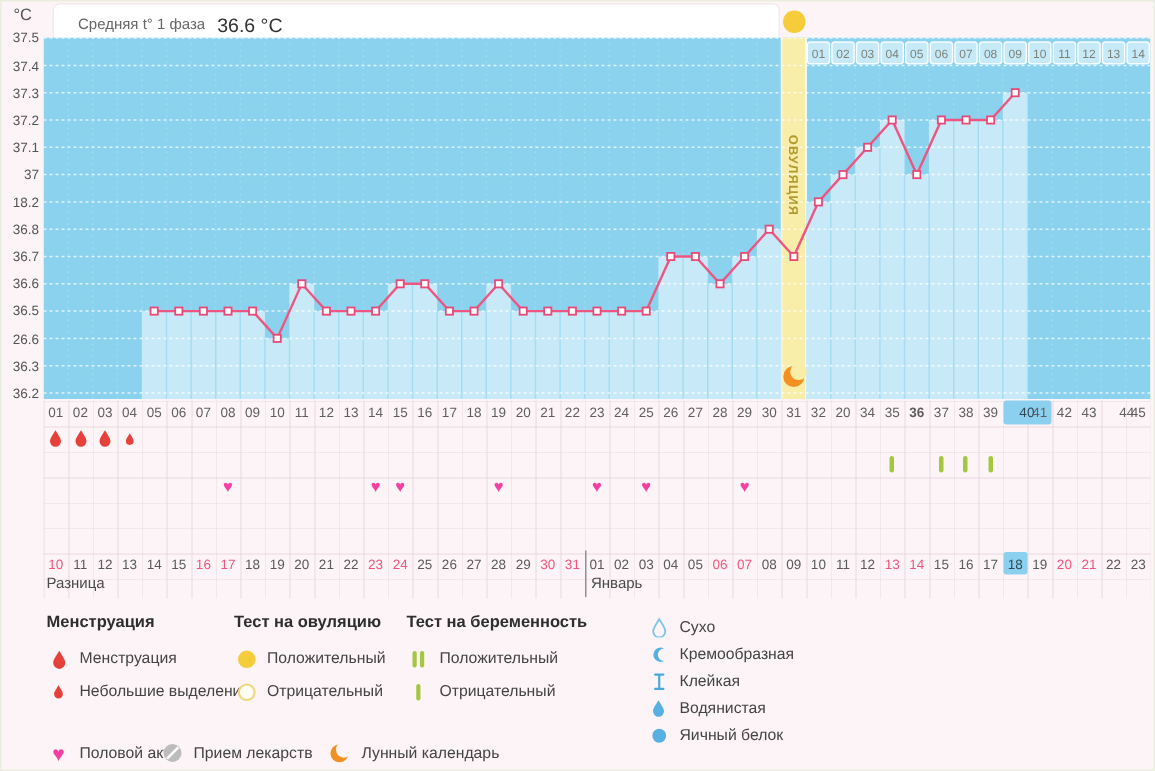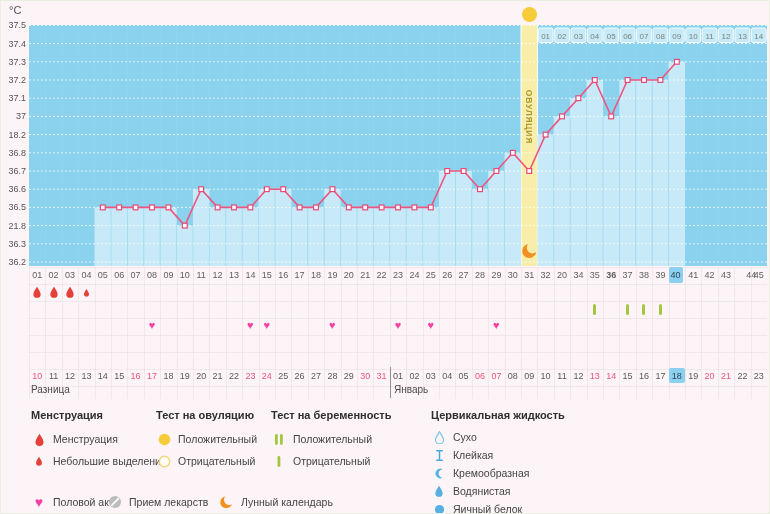--- a/index.html
+++ b/index.html
@@ -40,35 +40,39 @@
   .licon{width:16px;display:flex;justify-content:center;align-items:center;margin-right:6px;flex:none}
   .lfoot{position:absolute;top:494px;display:flex;align-items:center;font-size:10.5px;color:#444}
   .lfoot .licon{margin-right:6px}
 </style>
 </head>
 <body>
 
 <div class="app">
   <div class="unit">°C</div>
 
+  <div class="hbox hbox1">
+    <span class="hlabel">Средняя t° 1 фаза</span>
+    <span class="hval">36.6 °C</span>
+  </div>
   <div class="ovu-dot"></div>
 
   <div id="yaxis">
       <span style="top: 19.4px;">37.5</span>
       <span style="top: 37.6px;">37.4</span>
       <span style="top: 55.8px;">37.3</span>
       <span style="top: 74px;">37.2</span>
       <span style="top: 92.2px;">37.1</span>
       <span style="top: 110.4px;">37</span>
       <span style="top: 128.6px;">18.2</span>
       <span style="top: 146.8px;">36.8</span>
       <span style="top: 165px;">36.7</span>
       <span style="top: 183.2px;">36.6</span>
       <span style="top: 201.4px;">36.5</span>
-      <span style="top: 219.6px;">21.8</span>
+      <span style="top: 219.6px;">26.6</span>
       <span style="top: 237.8px;">36.3</span>
       <span style="top: 256px;">36.2</span>
     </div>
   <svg id="chart" viewBox="0 0 738 241">
       <rect width="738" height="241" fill="#8ad2ee"></rect>
       <line x1="16.4" y1="0" x2="16.4" y2="241" stroke="rgba(255,255,255,0.22)" stroke-dasharray="1,3"></line>
       <line x1="32.8" y1="0" x2="32.8" y2="241" stroke="rgba(255,255,255,0.22)" stroke-dasharray="1,3"></line>
       <line x1="49.2" y1="0" x2="49.2" y2="241" stroke="rgba(255,255,255,0.22)" stroke-dasharray="1,3"></line>
       <line x1="65.6" y1="0" x2="65.6" y2="241" stroke="rgba(255,255,255,0.22)" stroke-dasharray="1,3"></line>
       <line x1="82.0" y1="0" x2="82.0" y2="241" stroke="rgba(255,255,255,0.22)" stroke-dasharray="1,3"></line>
@@ -300,21 +304,21 @@
       <span class="daycell" style="left: 475.6px; width: 16.4px;">30</span>
       <span class="daycell" style="left: 492px; width: 16.4px;">31</span>
       <span class="daycell" style="left: 508.4px; width: 16.4px;">32</span>
       <span class="daycell" style="left: 524.8px; width: 16.4px;">20</span>
       <span class="daycell" style="left: 541.2px; width: 16.4px;">34</span>
       <span class="daycell" style="left: 557.6px; width: 16.4px;">35</span>
       <span class="daycell" style="left: 574px; width: 16.4px; font-weight: bold;">36</span>
       <span class="daycell" style="left: 590.4px; width: 16.4px;">37</span>
       <span class="daycell" style="left: 606.8px; width: 16.4px;">38</span>
       <span class="daycell" style="left: 623.2px; width: 16.4px;">39</span>
-      <span class="daycell hl" style="left: 639.6px; width: 14px;">40</span>
+      <span class="daycell hl" style="left: 639.6px; width: 32px;">40</span>
       <span class="daycell" style="left: 656px; width: 16.4px;">41</span>
       <span class="daycell" style="left: 672.4px; width: 16.4px;">42</span>
       <span class="daycell" style="left: 688.8px; width: 16.4px;">43</span>
       <span class="daycell" style="left: 714px; width: 16.4px;">44</span>
       <span class="daycell" style="left: 721.6px; width: 16.4px;">45</span>
     </div>
   <div id="mensrow" class="cellrow" style="top:283px">
       <span class="" style="left: 0px; width: 16.4px;">
         <svg width="10" height="12" viewBox="0 0 12 14">
           <path d="M6 0.8 C4.4 3.6 1.6 7.2 1.6 9.6 a4.4 4.4 0 0 0 8.8 0 C10.4 7.2 7.6 3.6 6 0.8 Z" fill="#e6403a"></path>
@@ -468,45 +472,44 @@
           <span class="licon">
             <svg width="12" height="13" viewBox="0 0 12 13">
               <rect x="4.5" y="1" width="2.8" height="11" rx="1.4" fill="#a4c73f"></rect>
             </svg>
           </span>
           <span>Отрицательный</span>
         </div>
       </div>
   </div>
   <div class="lcol lcol4" style="left:430px">
-    <div class="ltitle">Цервикальная жидкость</div>
     <div class="litems" id="lg-cerv">
         <div class="litem">
           <span class="licon">
             <svg width="11" height="13" viewBox="0 0 12 14">
               <path d="M6 0.8 C4.4 3.6 1.6 7.2 1.6 9.6 a4.4 4.4 0 0 0 8.8 0 C10.4 7.2 7.6 3.6 6 0.8 Z" fill="none" stroke="#7cc4ea" stroke-width="1.3"></path>
             </svg>
           </span>
           <span>Сухо</span>
         </div>
         <div class="litem">
           <span class="licon">
             <svg width="11" height="13" viewBox="0 0 12 14">
+              <path d="M9.5 2.5 A5.2 5.2 0 1 0 9.5 11.5 A4 4 0 1 1 9.5 2.5 Z" fill="#56b0e2"></path>
+            </svg>
+          </span>
+          <span>Кремообразная</span>
+        </div>
+        <div class="litem">
+          <span class="licon">
+            <svg width="11" height="13" viewBox="0 0 12 14">
               <path d="M3 1.8 H9 M6 1.8 V12.2 M3 12.2 H9" stroke="#4aa9da" stroke-width="1.6" stroke-linecap="round" fill="none"></path>
             </svg>
           </span>
           <span>Клейкая</span>
-        </div>
-        <div class="litem">
-          <span class="licon">
-            <svg width="11" height="13" viewBox="0 0 12 14">
-              <path d="M9.5 2.5 A5.2 5.2 0 1 0 9.5 11.5 A4 4 0 1 1 9.5 2.5 Z" fill="#56b0e2"></path>
-            </svg>
-          </span>
-          <span>Кремообразная</span>
         </div>
         <div class="litem">
           <span class="licon">
             <svg width="10" height="12" viewBox="0 0 12 14">
               <path d="M6 0.8 C4.4 3.6 1.6 7.2 1.6 9.6 a4.4 4.4 0 0 0 8.8 0 C10.4 7.2 7.6 3.6 6 0.8 Z" fill="#56b0e2"></path>
             </svg>
           </span>
           <span>Водянистая</span>
         </div>
         <div class="litem">

